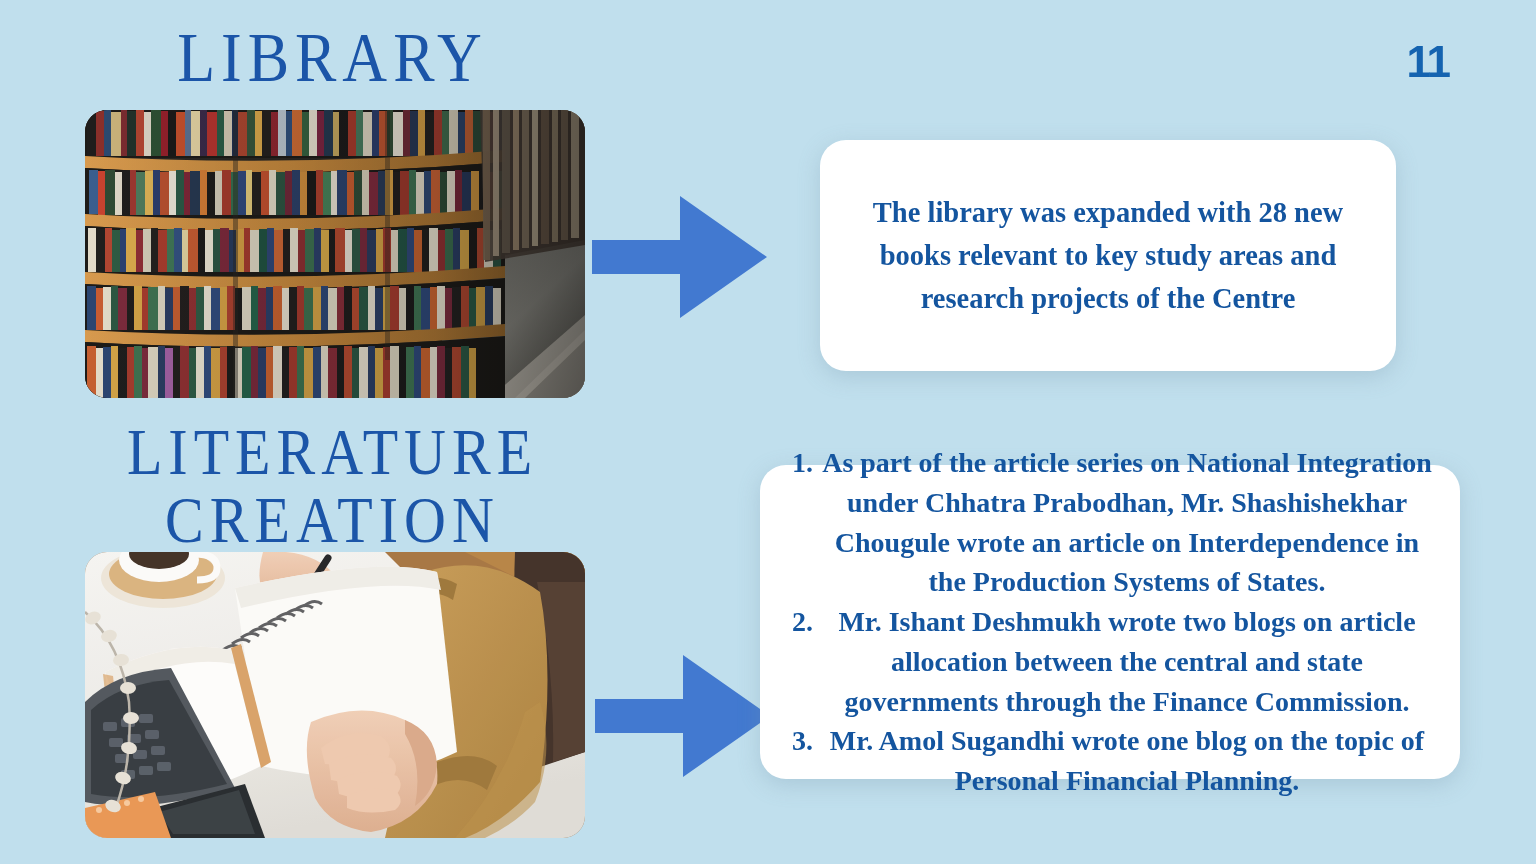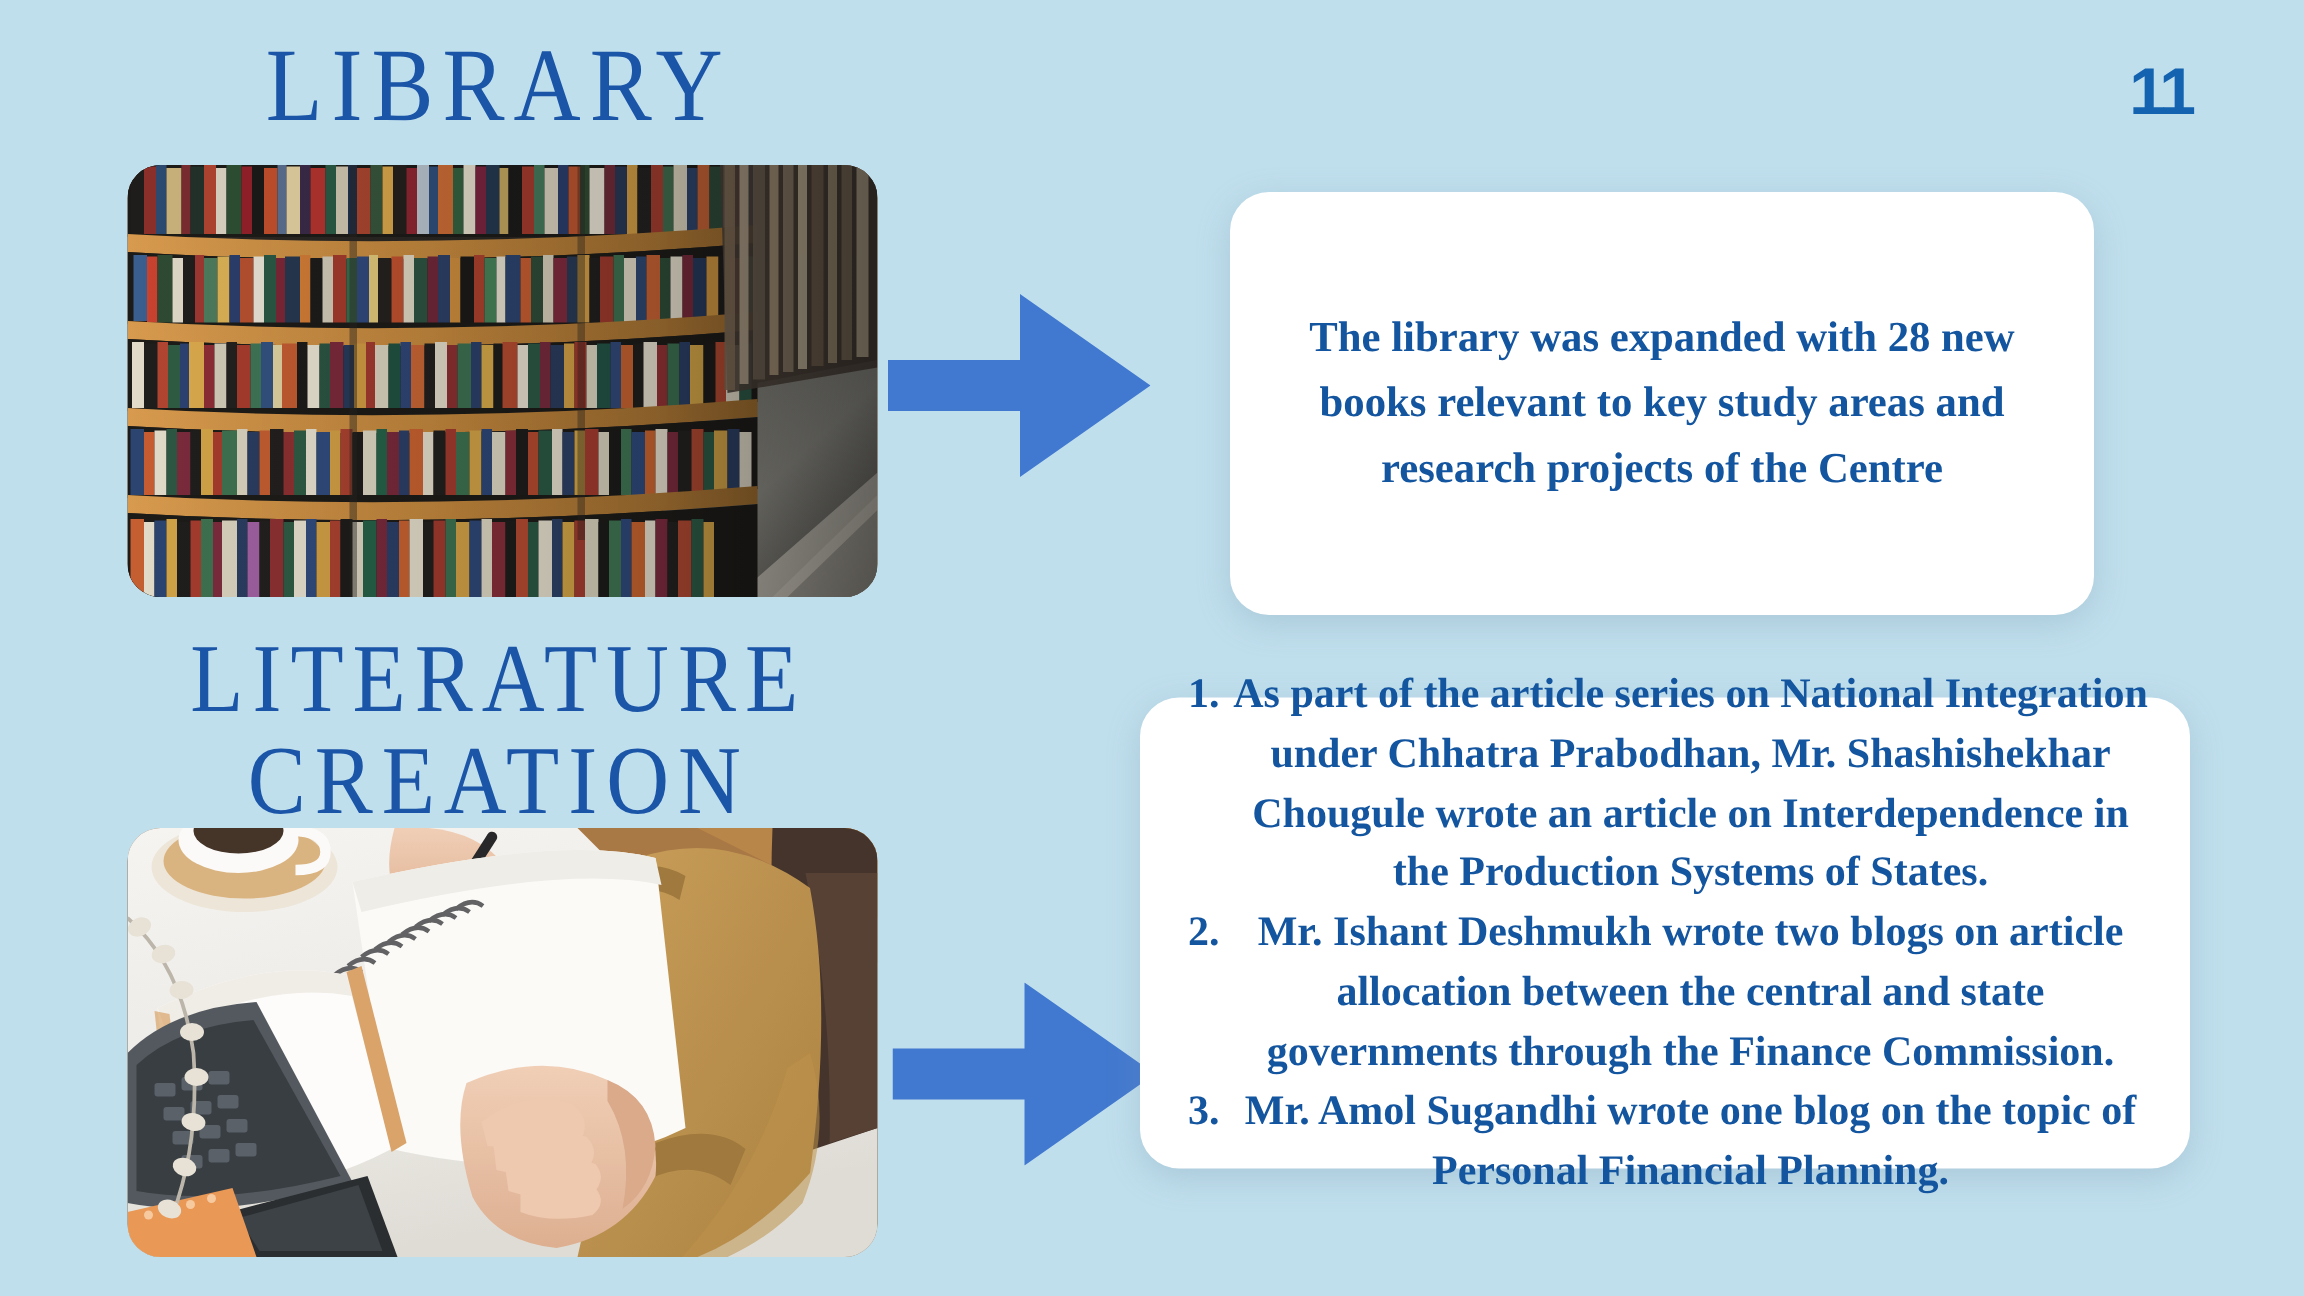--- a/index.html
+++ b/index.html
@@ -18,21 +18,21 @@
     position: relative;
     width: 1536px;
     height: 864px;
     background: #c0dfed;
   }
 
   
   .page-number {
     position: absolute;
     top: 40px;
-    right: 74px;
+    right: 87px;
     font-family: "Liberation Sans", sans-serif;
     font-weight: bold;
     font-size: 44px;
     letter-spacing: -2px;
     color: #1463b0;
     line-height: 1;
   }
 
   
   .heading {
@@ -105,23 +105,23 @@
     background: #ffffff;
     border-radius: 26px;
     box-shadow: 0 6px 22px rgba(120,150,170,0.30);
     display: flex;
     align-items: center;
     justify-content: center;
     box-sizing: border-box;
   }
   .card-top {
     left: 820px;
-    top: 128px;
+    top: 140px;
     width: 576px;
-    height: 282px;
+    height: 231px;
     padding: 18px 44px;
   }
   .card-bottom {
     left: 760px;
     top: 465px;
     width: 700px;
     height: 314px;
     padding: 14px 26px;
   }
   .card-text {

